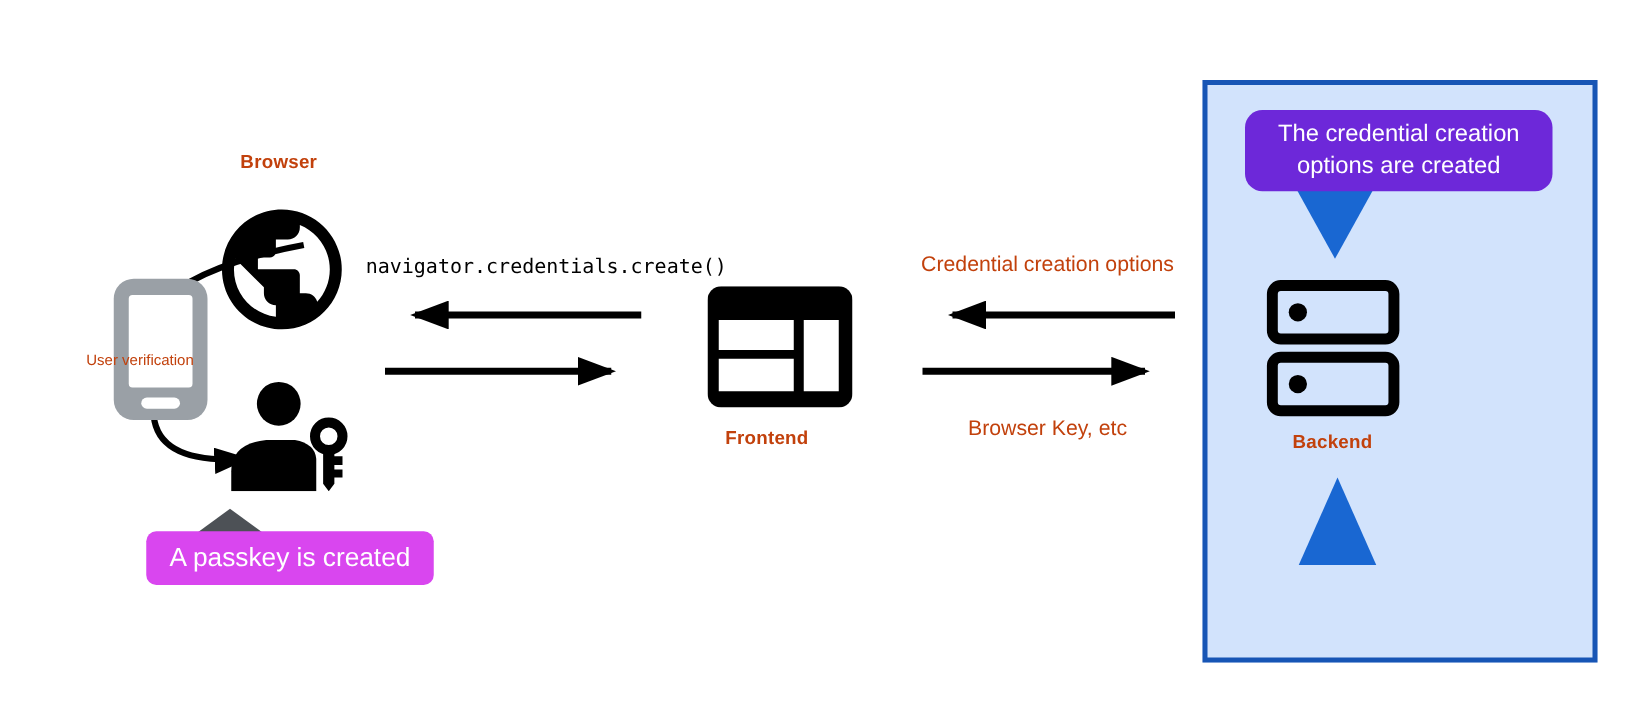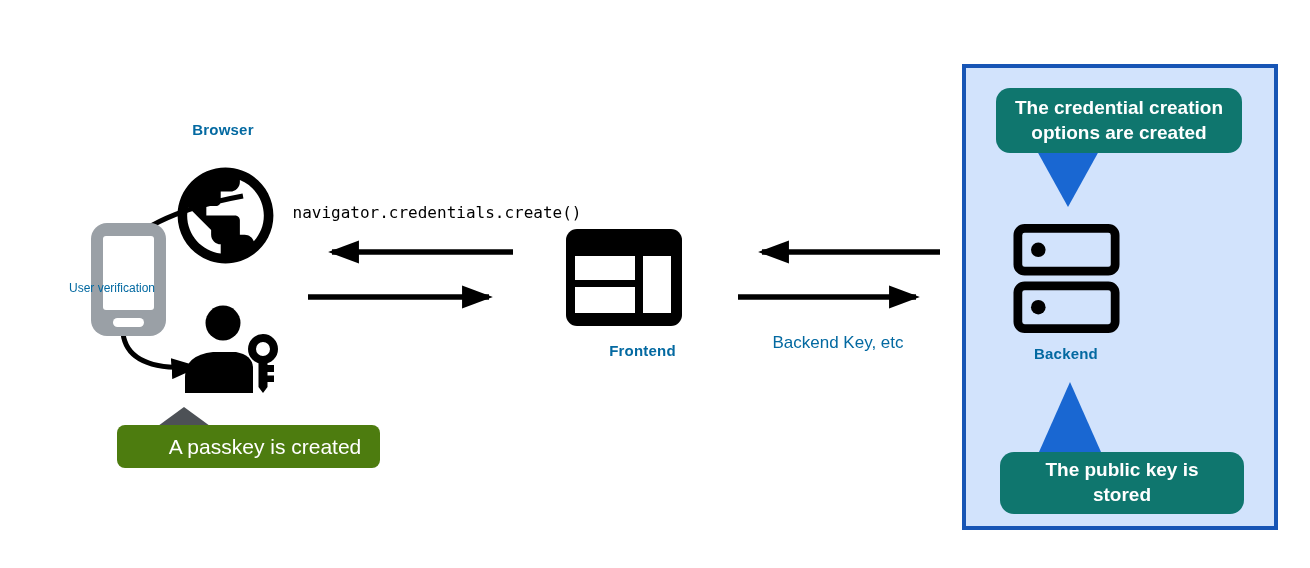--- a/index.html
+++ b/index.html
@@ -1,46 +1,46 @@
 <!DOCTYPE html>
 <html><head>
 <meta charset="utf-8">
 <style>
   html,body{margin:0;padding:0;background:#fff;}
   #canvas{
     position:relative;width:1310px;height:568px;background:#ffffff;
     font-family:"Liberation Sans",sans-serif;color:#202124;overflow:hidden;
   }
   
-  .lbl{position:absolute;transform:translateX(-50%);white-space:nowrap;font-size:17px;color:#0369a1;}
+  .lbl{position:absolute;transform:translateX(-50%);white-space:nowrap;font-size:17px;color:#c2410c;}
   .lbl.bold{font-weight:700;font-size:15px;letter-spacing:.2px;}
   .lbl.mono{font-family:"DejaVu Sans Mono",monospace;font-size:16px;color:#000;}
   .lbl.plain{font-size:12px;}
   
   .panel{
     position:absolute;left:962px;top:64px;width:316px;height:466px;
     background:#d2e3fc;border:4px solid #1755b5;box-sizing:border-box;z-index:0;
   }
   
   .callout{
-    position:absolute;background:#0f766e;color:#fff;border-radius:14px;
+    position:absolute;background:#6d28d9;color:#fff;border-radius:14px;
     font-size:19px;line-height:1.3;text-align:center;
     display:flex;align-items:center;justify-content:center;
-    padding:7px 14px;box-sizing:border-box;z-index:3;font-weight:bold;
+    padding:7px 14px;box-sizing:border-box;z-index:3;
   }
   .callout-top{left:996px;top:88px;width:246px;height:65px;}
   .callout-bottom{left:1000px;top:452px;width:244px;height:62px;}
   .tail{position:absolute;width:0;height:0;z-index:3;}
   .tail-down{left:1037px;top:151px;border-left:31px solid transparent;border-right:31px solid transparent;border-top:56px solid #1967d2;}
   .tail-up{left:1039px;top:382px;border-left:31px solid transparent;border-right:31px solid transparent;border-bottom:70px solid #1967d2;}
   
   .tooltip{
     position:absolute;left:117px;top:425px;width:230px;height:43px;
-    background:#4d7c0f;color:#fff;border-radius:8px;font-size:21px;
-    display:flex;align-items:center;justify-content:center;z-index:3;padding-left:33px;
+    background:#d946ef;color:#fff;border-radius:8px;font-size:21px;
+    display:flex;align-items:center;justify-content:center;z-index:3;
   }
   .tooltip-tail{
     position:absolute;left:158px;top:407px;width:0;height:0;z-index:3;
     border-left:26px solid transparent;border-right:26px solid transparent;
     border-bottom:19px solid #4d5156;
   }
   
   .icon{position:absolute;z-index:2;}
   .arrow-layer{position:absolute;left:0;top:0;z-index:1;pointer-events:none;}
 </style>
@@ -102,34 +102,32 @@
   </div>
 
   <div class="lbl mono" style="left:437px;top:203px;">navigator.credentials.create()</div>
 
   <svg class="icon" style="left:566px;top:229px;" width="116" height="97" viewBox="0 0 116 97">
     <rect x="0" y="0" width="116" height="97" rx="11" fill="#000"></rect>
     <rect x="9" y="27" width="60" height="24" fill="#fff"></rect>
     <rect x="9" y="58" width="60" height="26" fill="#fff"></rect>
     <rect x="77" y="27" width="28" height="57" fill="#fff"></rect>
   </svg>
-  <div class="lbl bold" style="left:632px;top:342px;padding-left:21px;">Frontend</div>
+  <div class="lbl bold" style="left:603px;top:342px;padding-left:21px;">Frontend</div>
 
-  <div class="lbl" style="left:838px;top:333px;">Backend Key, etc</div>
+  <div class="lbl" style="left:838px;top:202px;">Credential creation options</div>
+  <div class="lbl" style="left:838px;top:333px;">Browser Key, etc</div>
 
   <svg class="icon" style="left:1013px;top:223px;" width="107" height="112" viewBox="0 0 110 114">
     <rect x="5" y="5" width="100" height="44" rx="7" fill="none" stroke="#000" stroke-width="9"></rect>
     <circle cx="26" cy="27" r="7.5" fill="#000"></circle>
     <rect x="5" y="64" width="100" height="44" rx="7" fill="none" stroke="#000" stroke-width="9"></rect>
     <circle cx="26" cy="86" r="7.5" fill="#000"></circle>
   </svg>
   <div class="lbl bold" style="left:1066px;top:345px;z-index:2;text-align:center;">Backend</div>
 
   <div class="tail tail-down"></div>
   <div class="callout callout-top">
     <span>The credential creation options are created</span>
   </div>
   <div class="tail tail-up"></div>
-  <div class="callout callout-bottom">
-    <span>The public key is stored</span>
-  </div>
 
 </div>
 
 </body></html>

